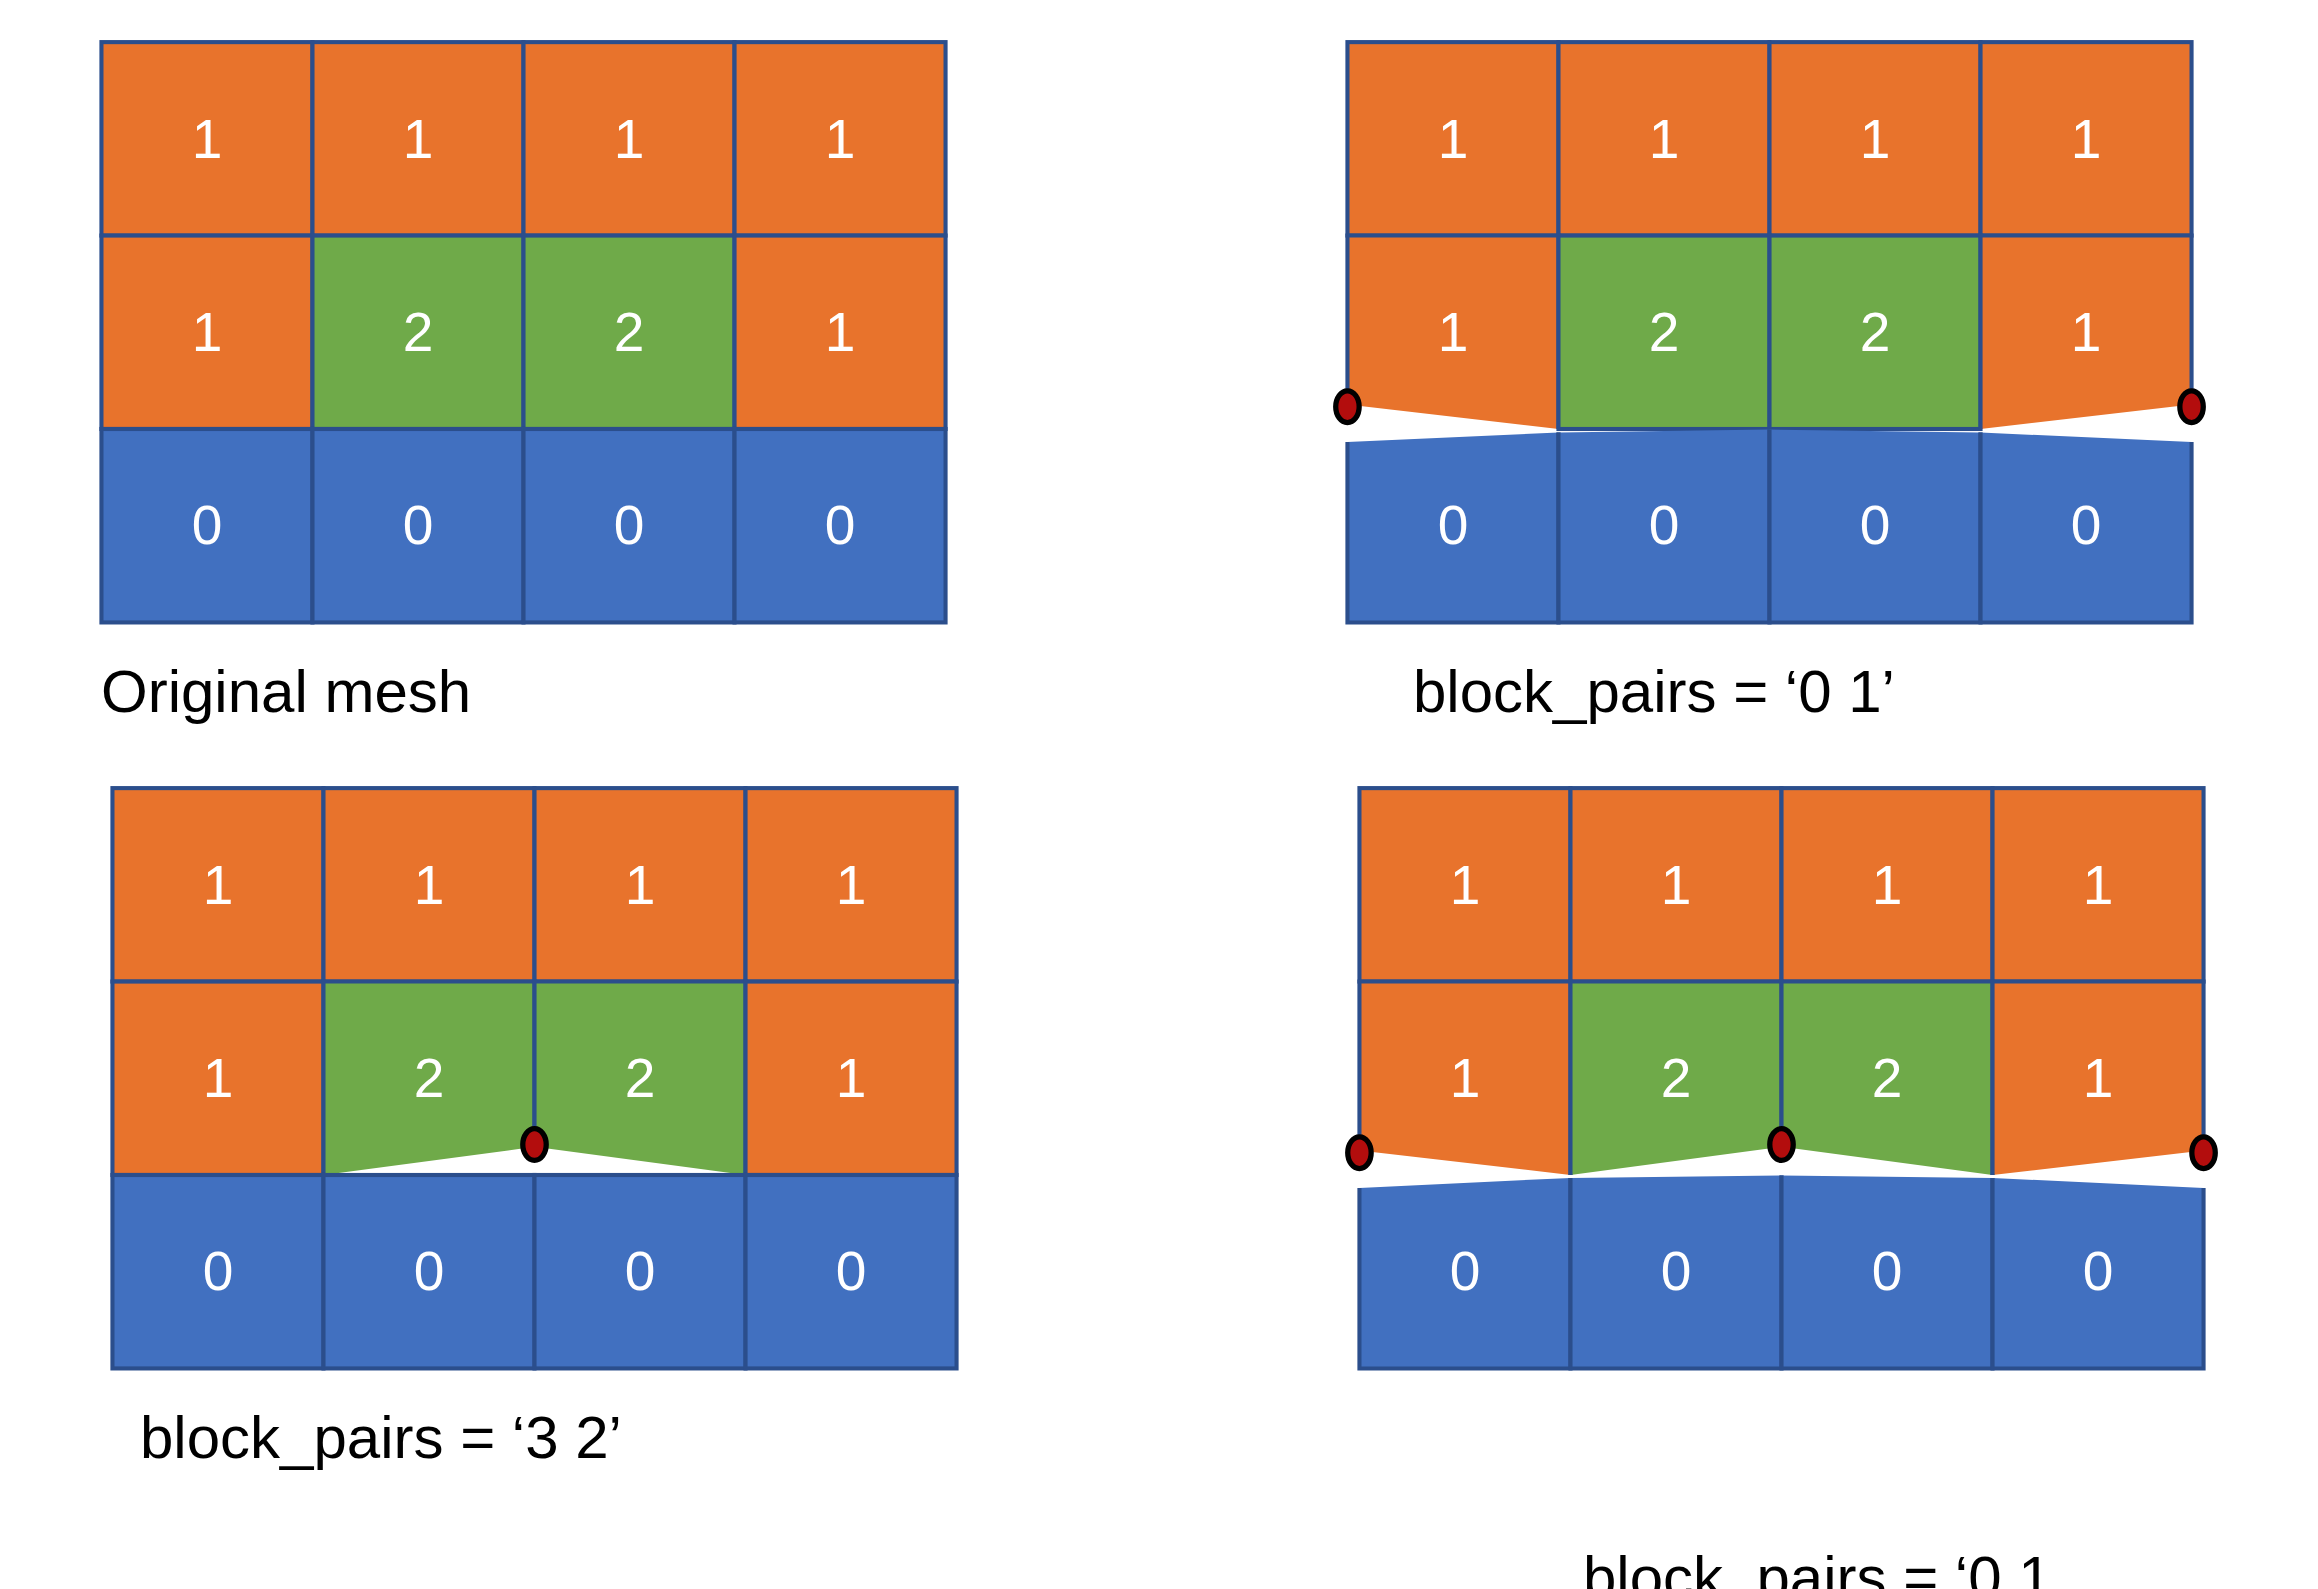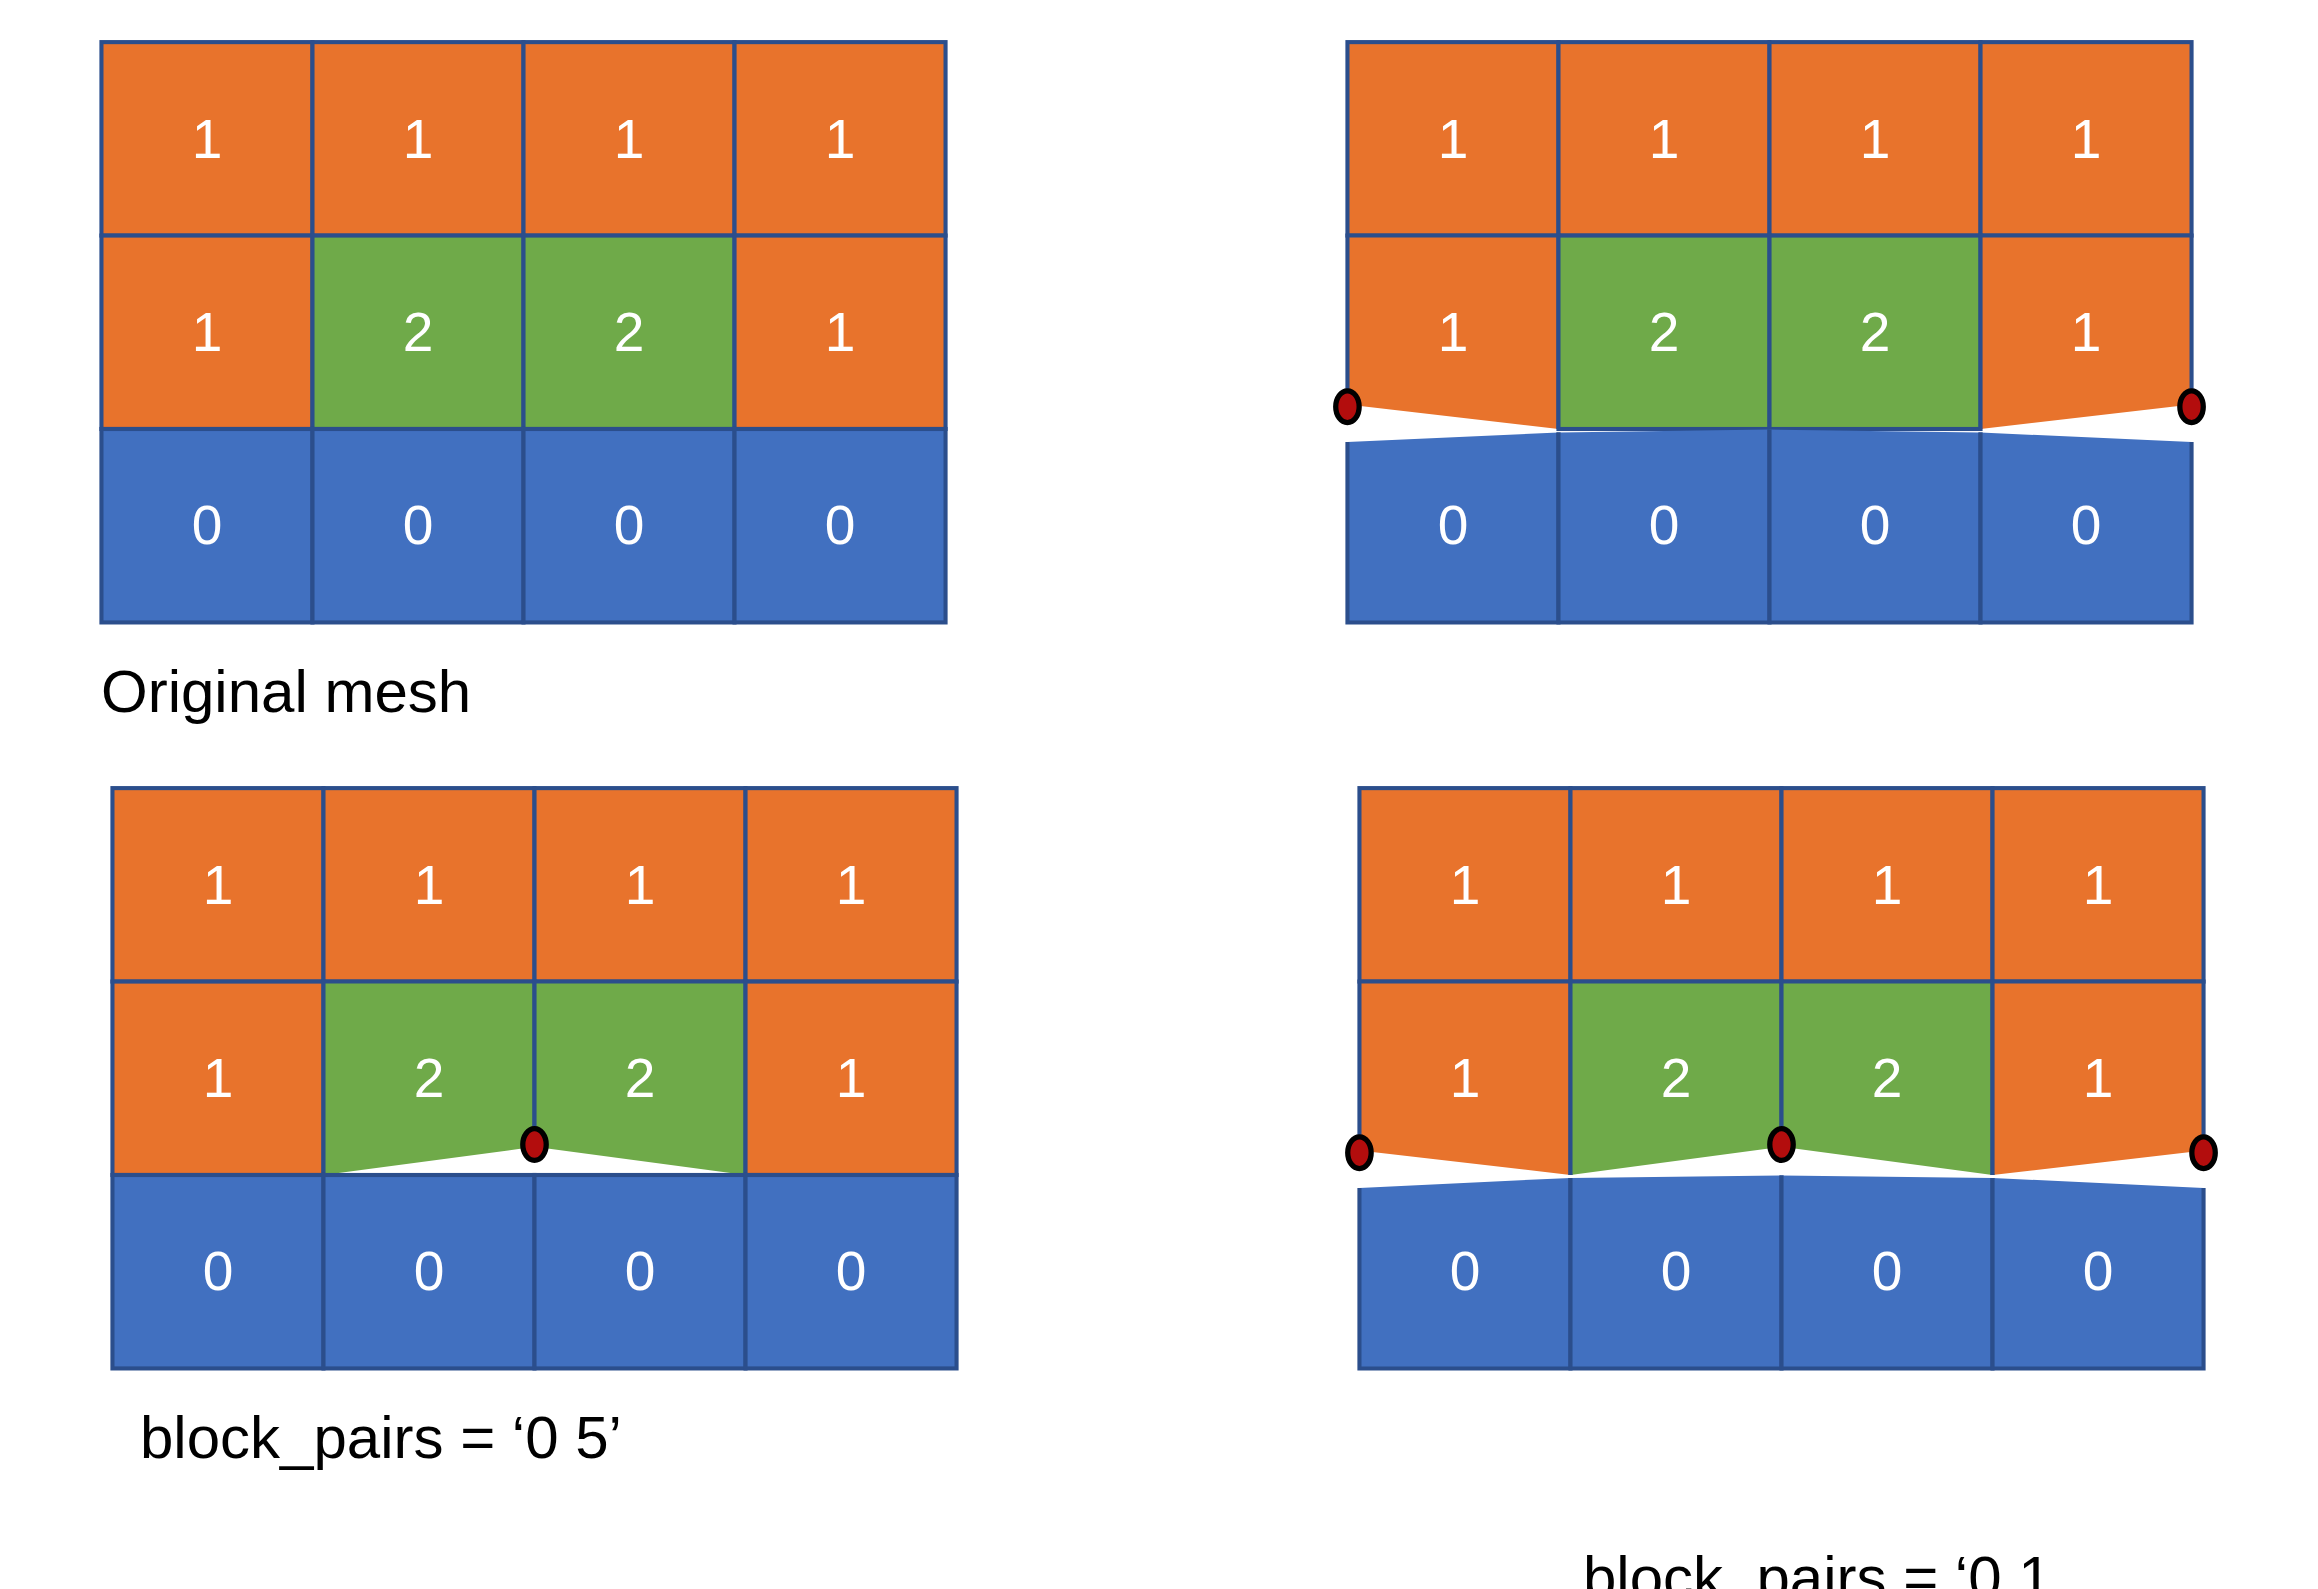--- a/index.html
+++ b/index.html
@@ -166,22 +166,23 @@
     <text class="d" x="900" y="857">0</text>
     <text class="d" x="1260" y="857">0</text>
 
     <ellipse class="dot" cx="0" cy="622" rx="20" ry="27"></ellipse>
     <ellipse class="dot" cx="720" cy="608" rx="20" ry="27"></ellipse>
     <ellipse class="dot" cx="1440" cy="622" rx="20" ry="27"></ellipse>
   </svg>
 
   <div class="caption cap-center" style="left:101px;top:657px;width:844px">Original mesh</div>
 
+  <div class="caption cap-center" style="left:1413px;top:657px;width:844px">block_pairs = ‘0 1’</div>
 
-  <div class="caption cap-center" style="left:140px;top:1403px;width:844px">block_pairs = ‘0 5’</div>
+  <div class="caption cap-center" style="left:140px;top:1403px;width:844px">block_pairs = ‘3 2’</div>
 
   <div class="caption" style="left:1583px;top:1403px;width:645px">
     <div>block_pairs = ‘0 1</div>
     
   </div>
 
 </div>
 
 
 </body></html>

